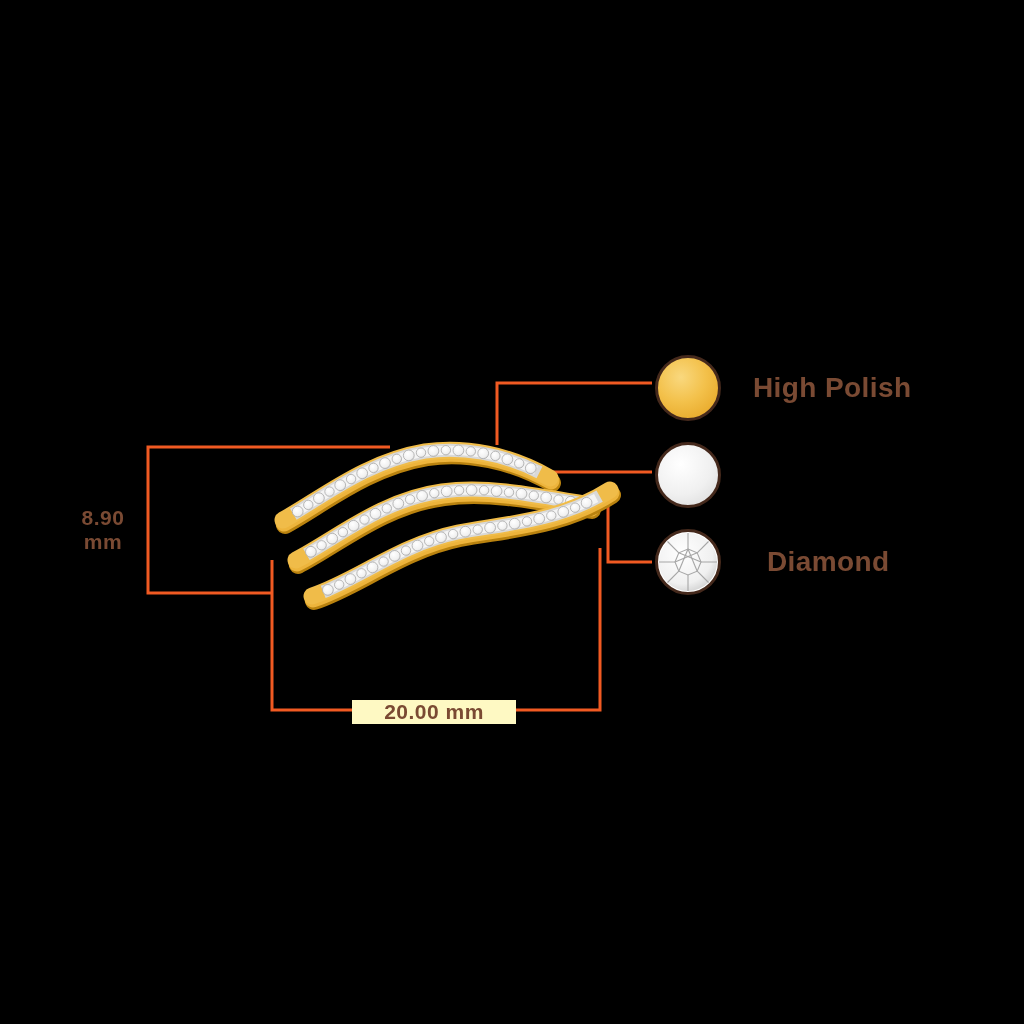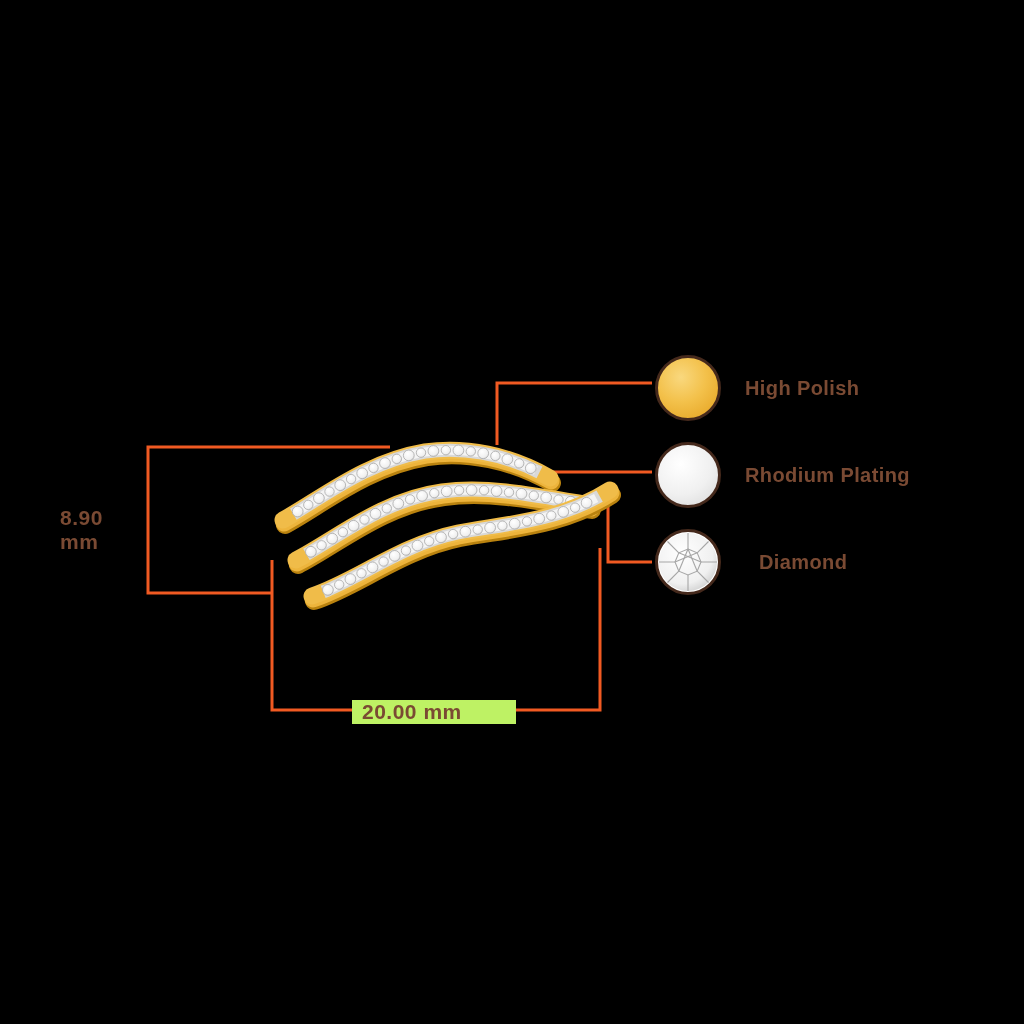--- a/index.html
+++ b/index.html
@@ -3,36 +3,36 @@
 <meta charset="utf-8">
 <style>
   html,body{margin:0;padding:0;background:#000;}
   #canvas{
     position:relative;width:1024px;height:1024px;background:#000;
     font-family:"Liberation Sans", sans-serif;overflow:hidden;
   }
   #scene{position:absolute;left:0;top:0;z-index:1;}
   .dim-label{
     position:absolute;z-index:3;color:#7a4a33;font-weight:bold;
-    font-size:21px;letter-spacing:.5px;text-align:left;
+    font-size:21px;letter-spacing:.5px;text-align:center;
   }
-  .dim-label.width{background:#bef264;padding:0 10px;}
+  .dim-label.width{background:#fef9c3;padding:0 10px;}
   .legend-item{
     position:absolute;z-index:3;display:flex;align-items:center;gap:24px;height:68px;
   }
   .swatch{
     width:66px;height:66px;border-radius:50%;border:3px solid #45291c;
     box-sizing:border-box;flex:0 0 auto;display:flex;align-items:center;justify-content:center;
     overflow:hidden;
   }
   .swatch.gold{background:radial-gradient(circle at 38% 32%, #f9d87e 0%, #f3c14b 45%, #e4a01d 100%);}
   .swatch.rhodium{background:radial-gradient(circle at 38% 32%, #ffffff 0%, #f0f0f0 55%, #d7d7d7 100%);}
   .swatch.diamond{background:#fff;}
   .legend-label{
-    color:#7a4a33;font-weight:bold;font-size:20px;letter-spacing:.4px;white-space:nowrap;
+    color:#7a4a33;font-weight:bold;font-size:28px;letter-spacing:.4px;white-space:nowrap;margin-left:8px;
   }
 </style>
 </head>
 <body>
 
 <div id="canvas">
 
   <svg id="scene" width="1024" height="1024" viewBox="0 0 1024 1024">
     <defs>
       <radialGradient id="diamondGrad" cx="40%" cy="35%" r="75%">
@@ -144,21 +144,20 @@
   <div class="dim-label" style="left:60px;top:506px;width:86px;">8.90 mm</div>
   <div class="dim-label width" style="left:352px;top:700px;width:144px;">20.00 mm</div>
 
   <div class="legend-item" style="left:655px;top:354px;">
     <div class="swatch gold"></div>
     <div class="legend-label">High Polish</div>
   </div>
 
   <div class="legend-item" style="left:655px;top:441px;">
     <div class="swatch rhodium"></div>
-    <div class="legend-label">Rhodium Plating</div>
   </div>
 
   <div class="legend-item" style="left:655px;top:528px;gap:38px;">
     <div class="swatch diamond">
       <svg width="60" height="60" viewBox="0 0 60 60">
         <circle cx="30" cy="30" r="29" fill="url(#diamondGrad)"></circle>
         <g stroke="#a6a6a6" stroke-width="1.1" fill="none">
           <polygon points="30,17 39.2,20.8 43,30 39.2,39.2 30,43 20.8,39.2 17,30 20.8,20.8"></polygon>
           <line x1="30" y1="17" x2="30" y2="1"></line>
           <line x1="30" y1="43" x2="30" y2="59"></line>

